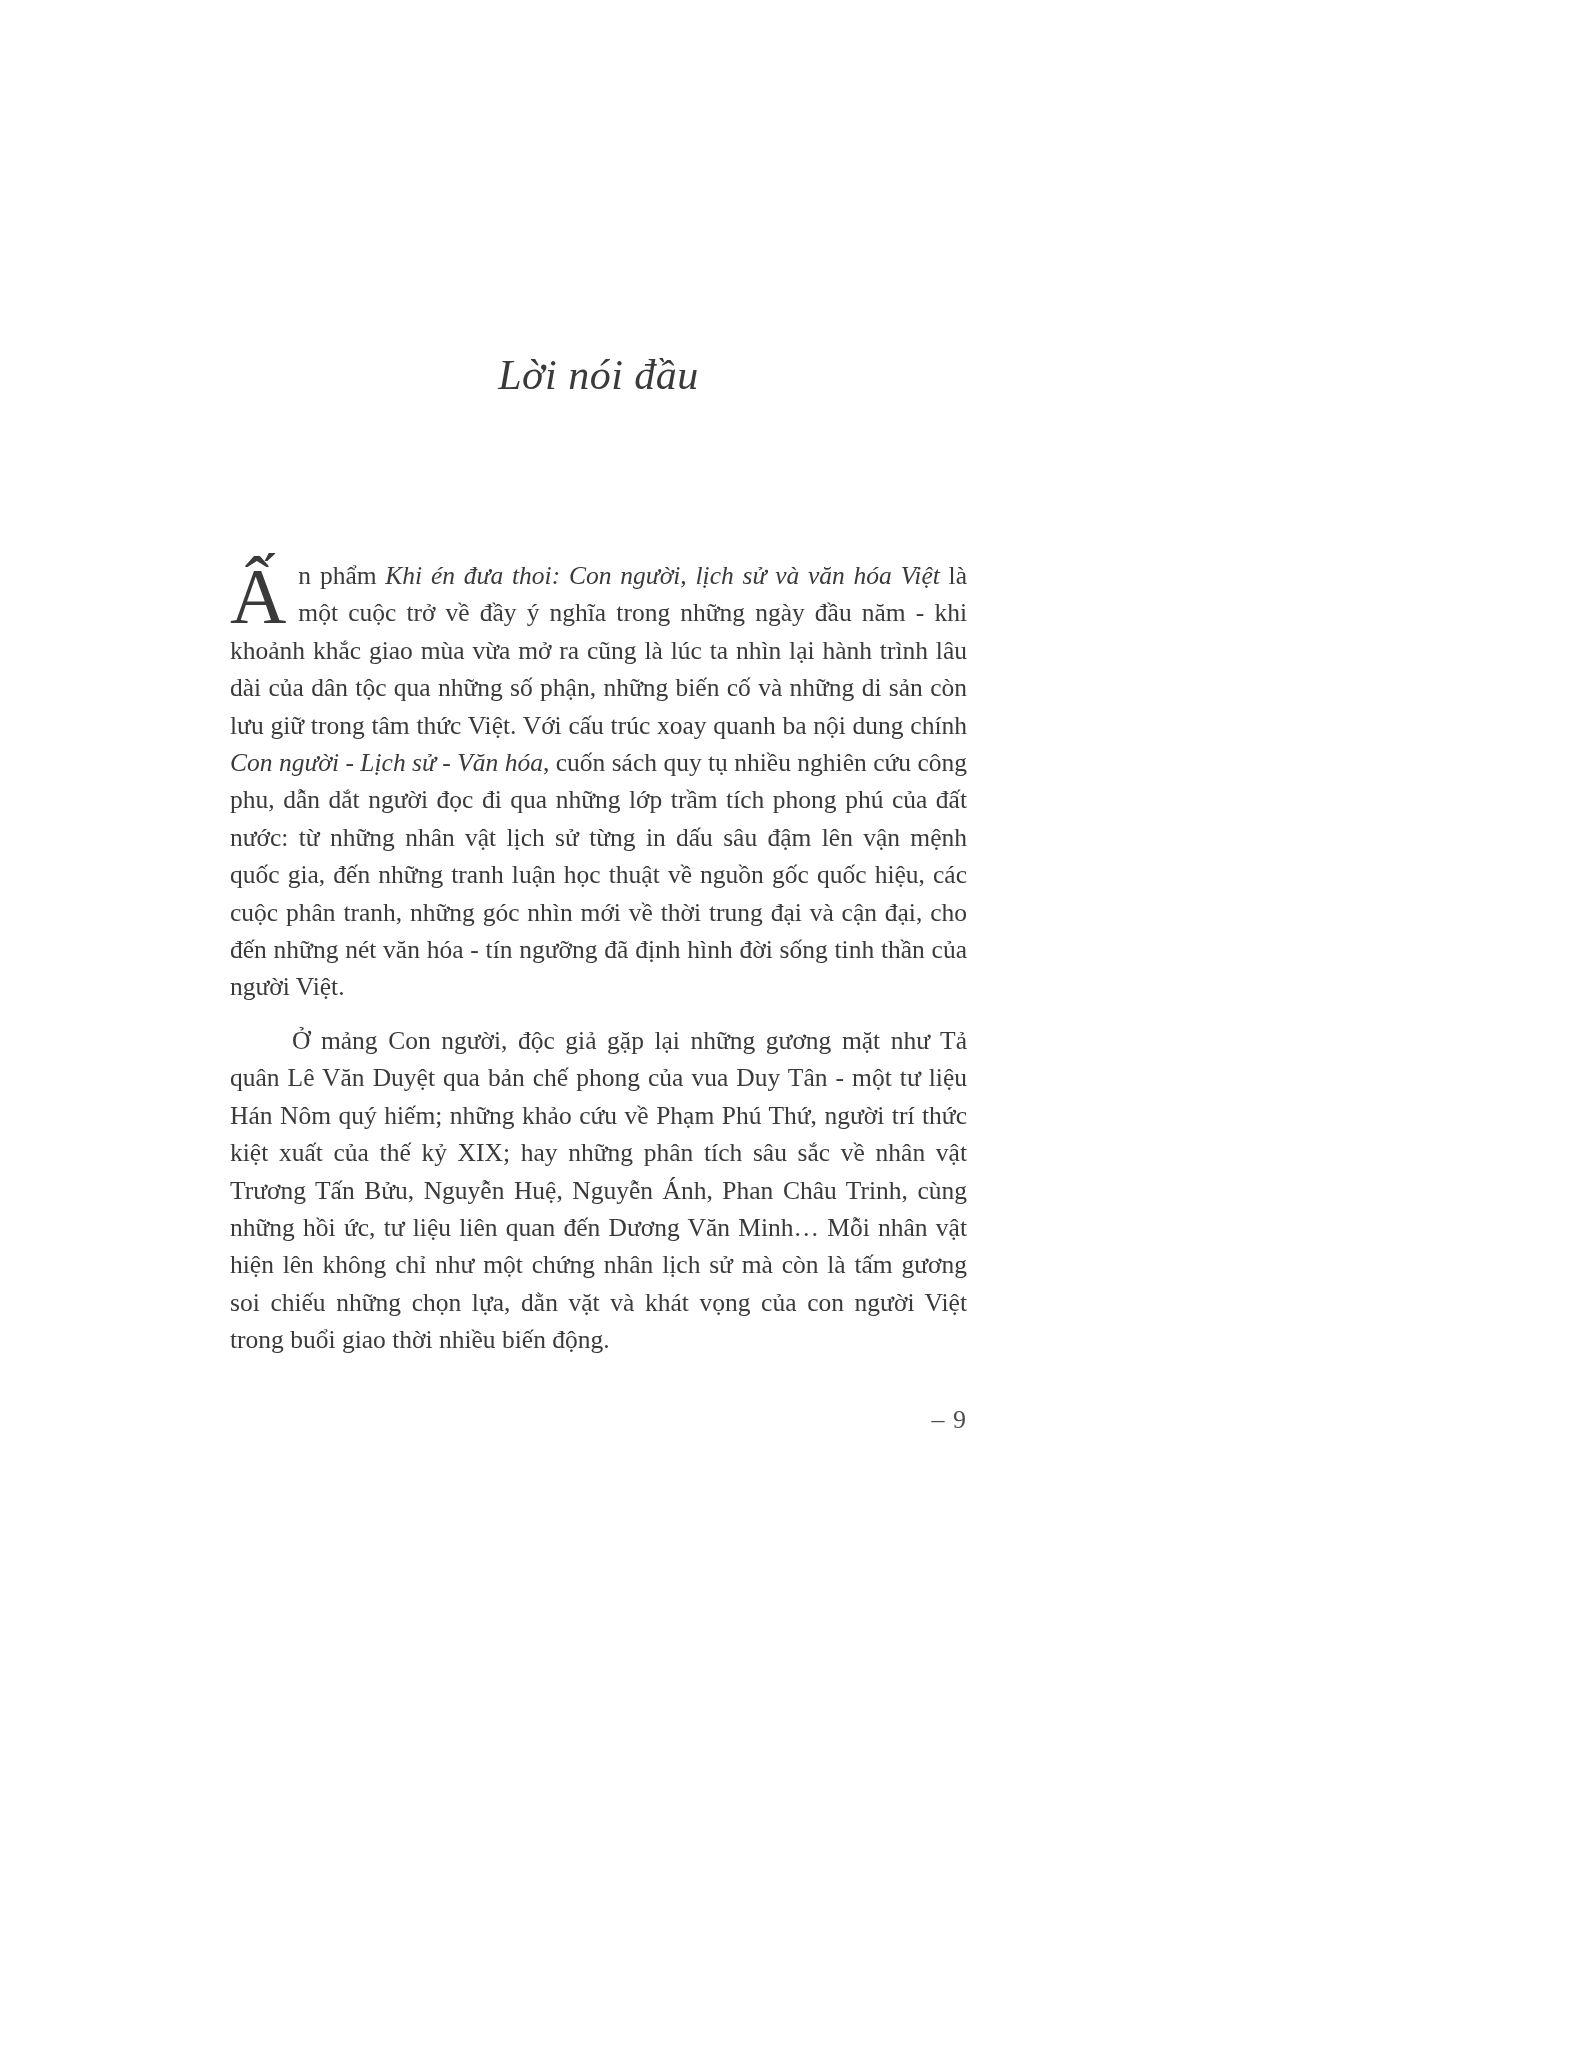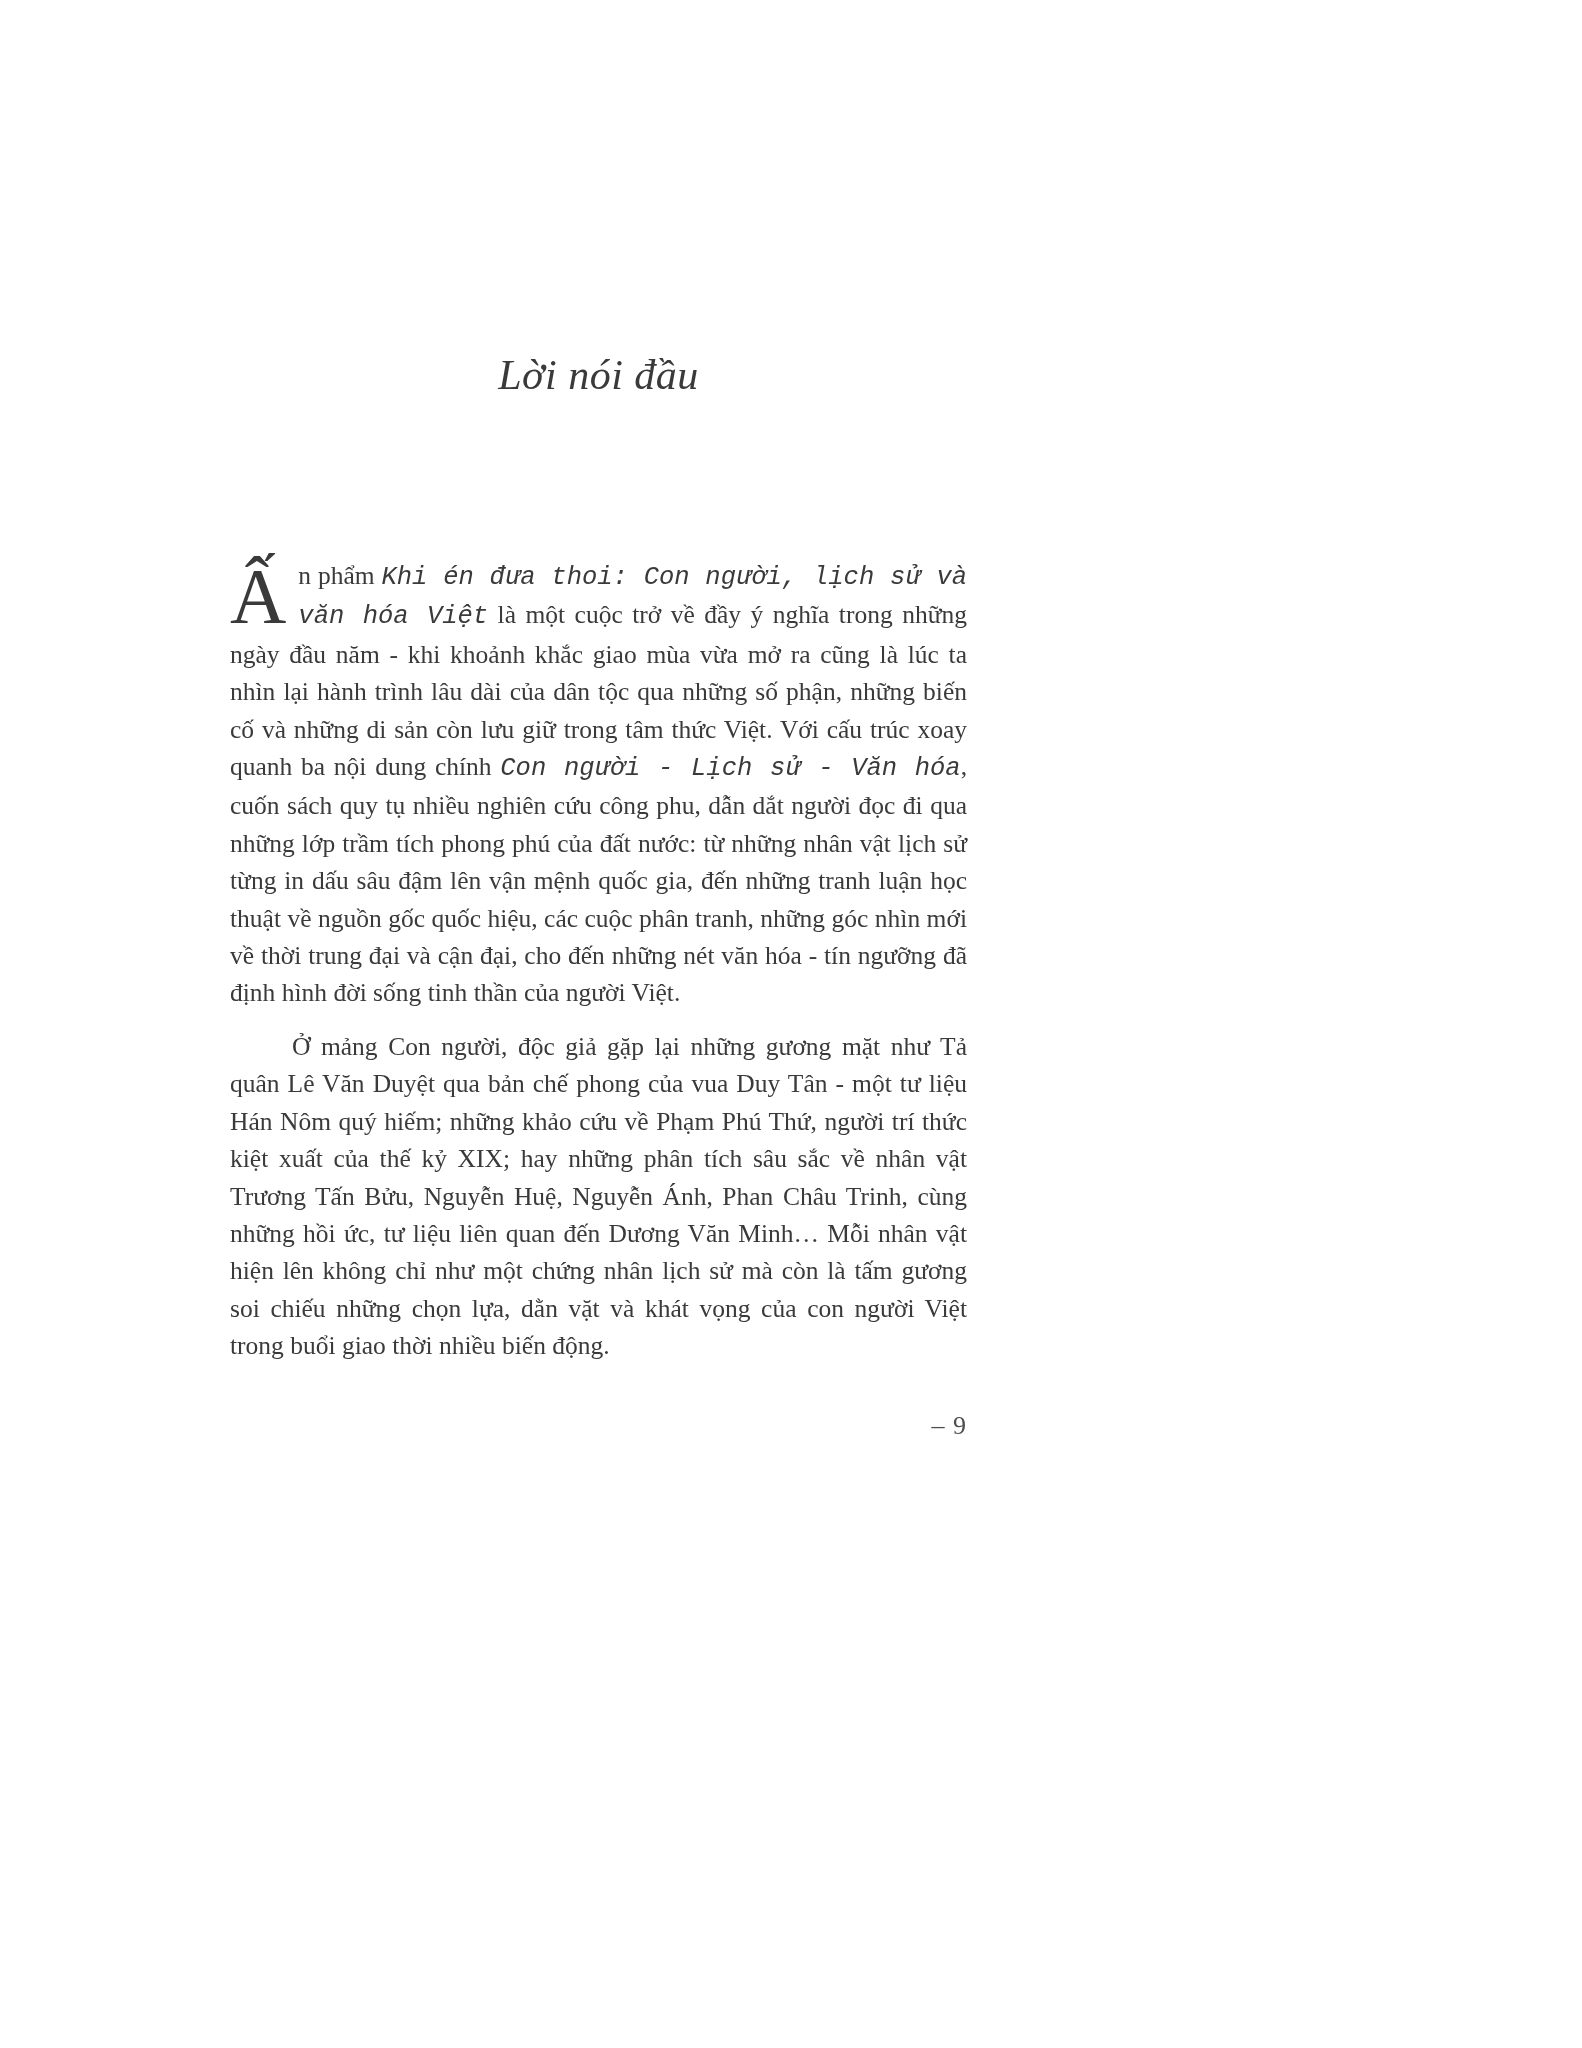--- a/index.html
+++ b/index.html
@@ -50,21 +50,20 @@
   .dropcap {
     float: left;
     font-size: 78px;
     line-height: 66px;
     padding: 6px 12px 0 0;
     font-style: normal;
     color: #3a3a3a;
   }
   .italic-run {
     font-style: italic;
-    font-family: Liberation Mono, monospace;
   }
   .page-number {
     margin-top: 46px;
     font-size: 26px;
     text-align: right;
     color: #4d4d4d;
     letter-spacing: 1px;
   }
 </style>
 </head>

